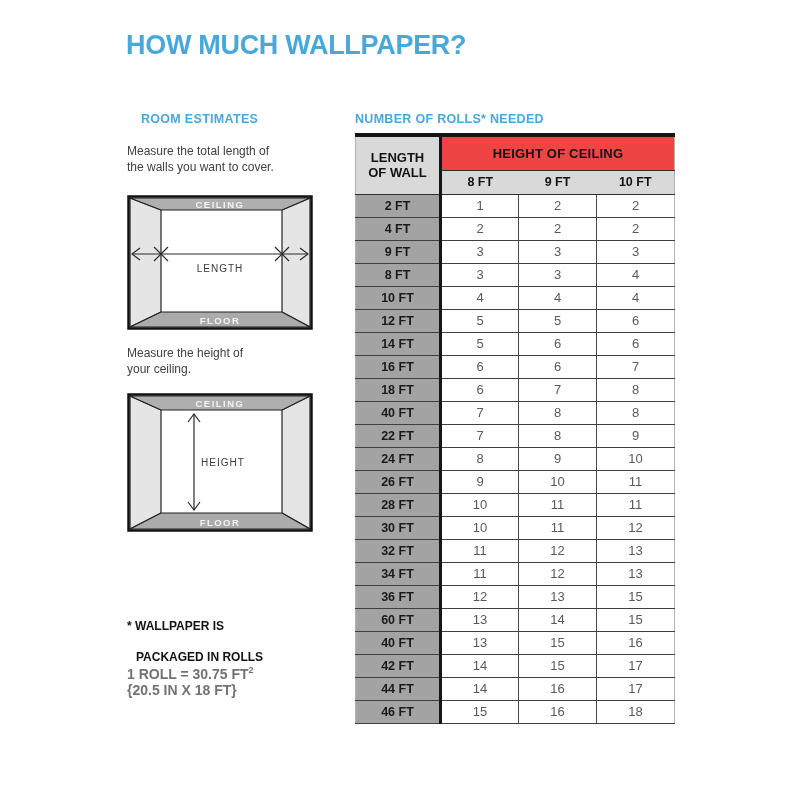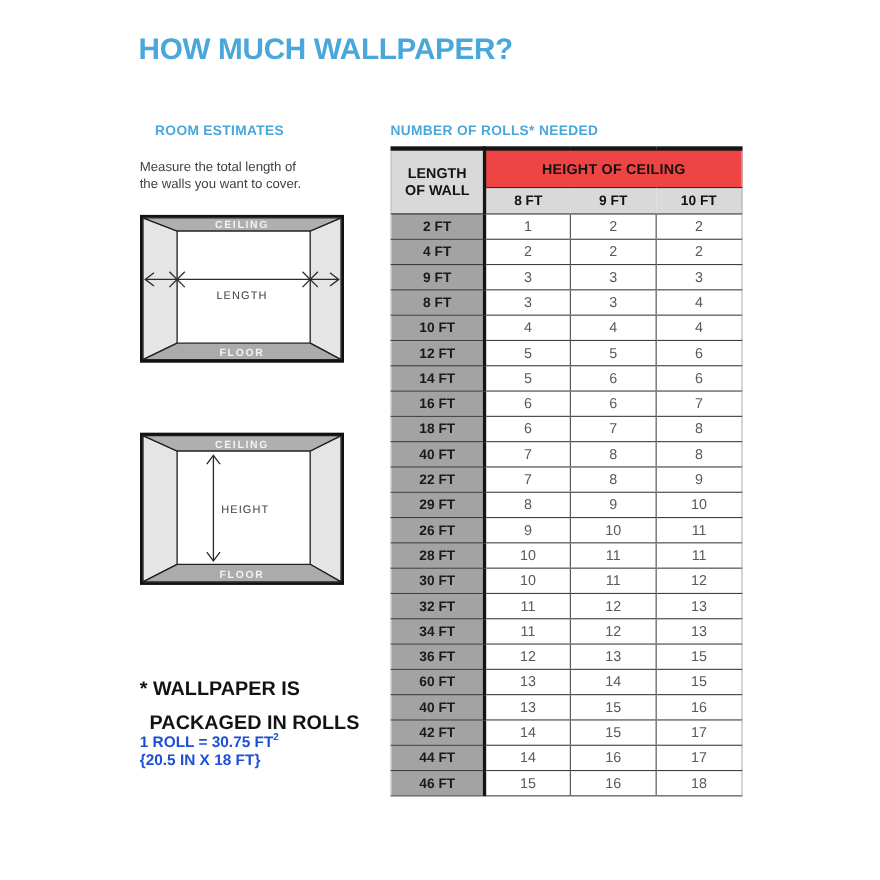--- a/index.html
+++ b/index.html
@@ -13,23 +13,23 @@
   .main-title {
     left:126px; top:30px; font-size:27px; font-weight:bold;
     color:#4AA7DA; letter-spacing:-0.3px; white-space:nowrap;
   }
   .section-title {
     font-size:12.5px; font-weight:bold; color:#4AA7DA; letter-spacing:0.3px;
     white-space:nowrap;
   }
   .body-text { font-size:12px; line-height:15.5px; color:#414141; white-space:nowrap; }
 
-  .footnote { font-size:18px; line-height:15px; font-weight:bold; color:#131313; white-space:nowrap; }
+  .footnote { font-size:12px; line-height:15px; font-weight:bold; color:#131313; white-space:nowrap; }
   .footnote .indent { padding-left:9px;margin-top:16px; }
-  .roll-spec { font-size:14px; line-height:16px; font-weight:bold; color:#1d4ed8; white-space:nowrap; }
+  .roll-spec { font-size:14px; line-height:16px; font-weight:bold; color:#737373; white-space:nowrap; }
   .roll-spec sup { font-size:9px; }
 
   
   .table-title { left:355px; top:112px; width:320px; text-align:left; }
   table.rolls {
     position:absolute; left:355px; top:133px; width:320px;
     border-collapse:collapse; table-layout:fixed;
     border-top:4px solid #151515;
     border-left:1px solid #b3b3b3; border-right:1px solid #b3b3b3;
   }
@@ -88,20 +88,24 @@
       <path d="M13,53 L5,59 L13,65"></path>
       <path d="M173,53 L181,59 L173,65"></path>
       <line x1="27" y1="52" x2="41" y2="66"></line>
       <line x1="27" y1="66" x2="41" y2="52"></line>
       <line x1="148" y1="52" x2="162" y2="66"></line>
       <line x1="148" y1="66" x2="162" y2="52"></line>
     </g>
     <text x="93" y="77" text-anchor="middle" class="dim-label">LENGTH</text>
   </svg>
 
+  <div class="abs body-text" style="left:127px; top:346px;">
+    <div>Measure the height of</div>
+    <div>your ceiling.</div>
+  </div>
 
   <svg class="abs" style="left:127px; top:393px;" width="186" height="139" viewBox="0 0 186 139">
     <polygon points="3,3 34,17 34,120 3,136" fill="#E5E5E5" stroke="#222" stroke-width="1.2"></polygon>
     <polygon points="183,3 155,17 155,120 183,136" fill="#E5E5E5" stroke="#222" stroke-width="1.2"></polygon>
     <polygon points="3,3 183,3 155,17 34,17" fill="#AFAFAF" stroke="#222" stroke-width="1.2"></polygon>
     <polygon points="3,136 183,136 155,120 34,120" fill="#ABABAB" stroke="#222" stroke-width="1.2"></polygon>
     <rect x="1.5" y="1.5" width="183" height="136" fill="none" stroke="#111" stroke-width="2.5"></rect>
     <text x="93" y="14" text-anchor="middle" class="plane-label">CEILING</text>
     <text x="93" y="132.5" text-anchor="middle" class="plane-label">FLOOR</text>
     <g stroke="#2b2b2b" stroke-width="1.2" fill="none">
@@ -207,21 +211,21 @@
           <td class="val">8</td>
           <td class="val">8</td>
         </tr>
         <tr>
           <td class="rowlabel">22 FT</td>
           <td class="val">7</td>
           <td class="val">8</td>
           <td class="val">9</td>
         </tr>
         <tr>
-          <td class="rowlabel">29 FT</td>
+          <td class="rowlabel">24 FT</td>
           <td class="val">8</td>
           <td class="val">9</td>
           <td class="val">10</td>
         </tr>
         <tr>
           <td class="rowlabel">26 FT</td>
           <td class="val">9</td>
           <td class="val">10</td>
           <td class="val">11</td>
         </tr>

